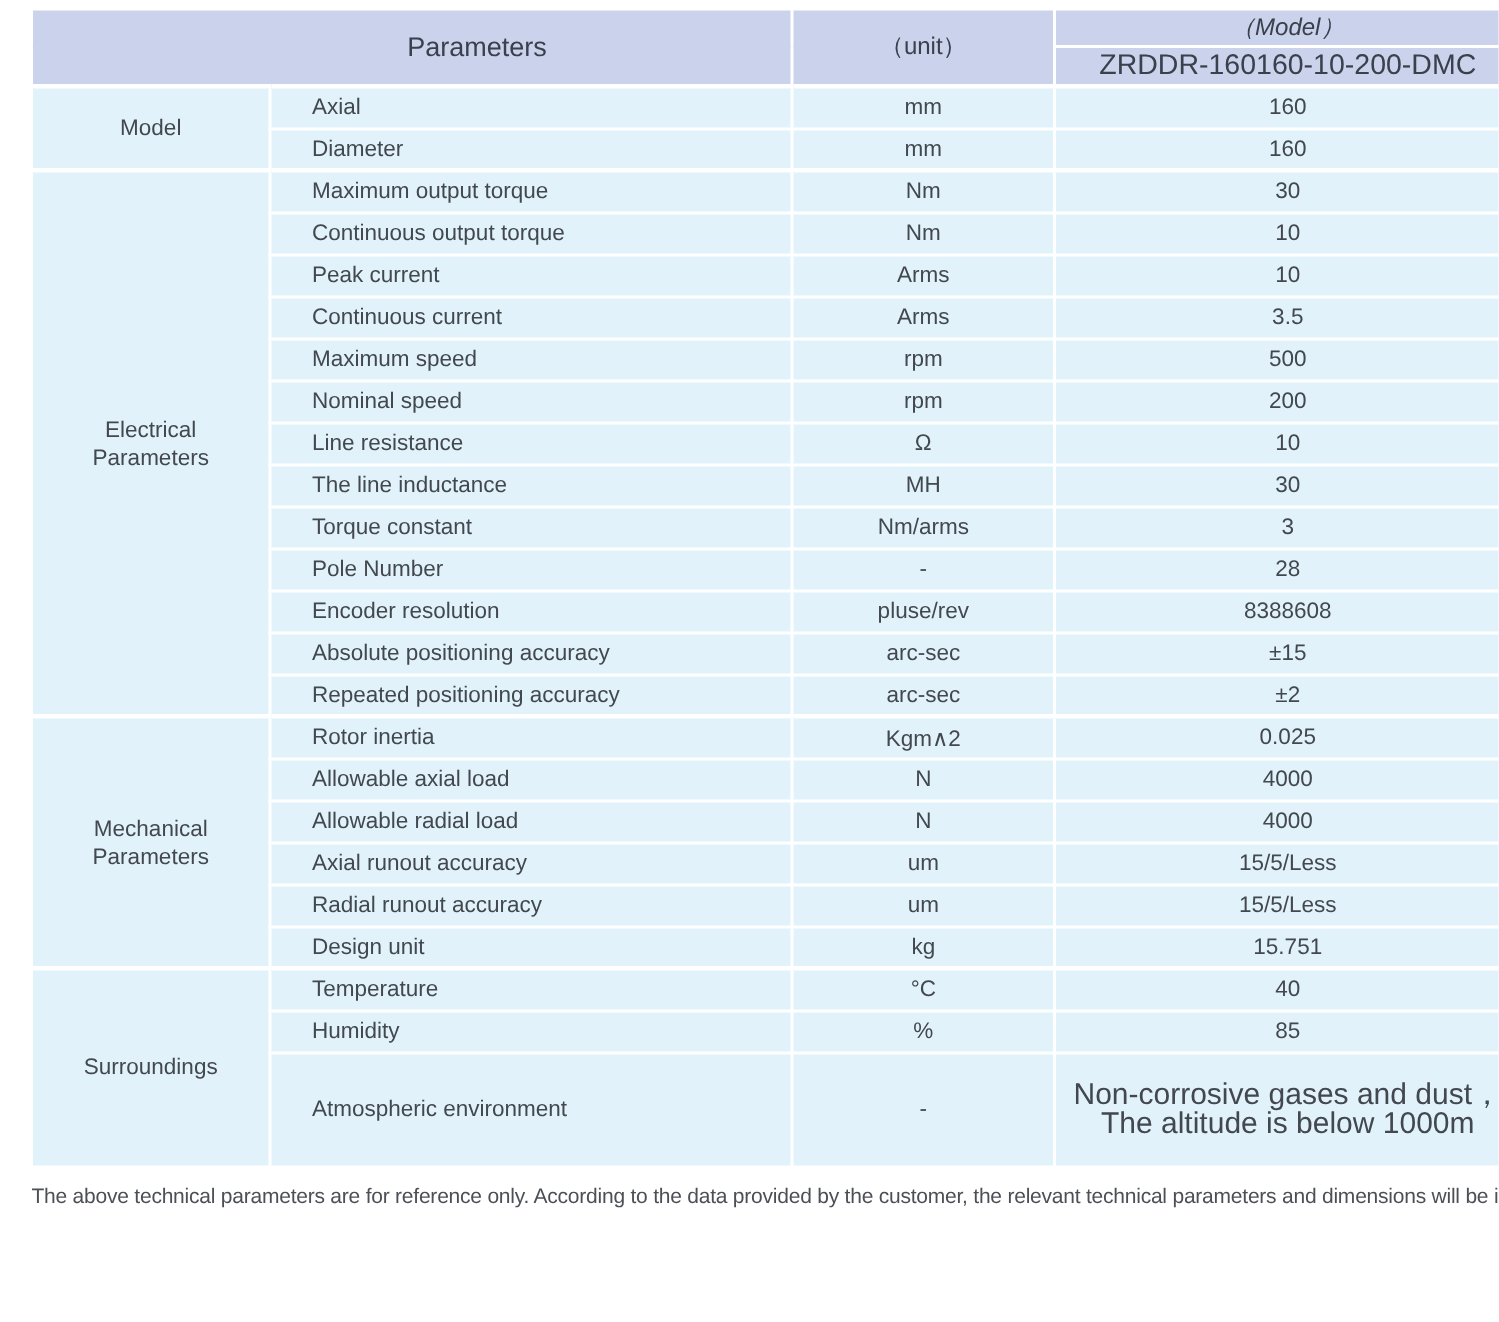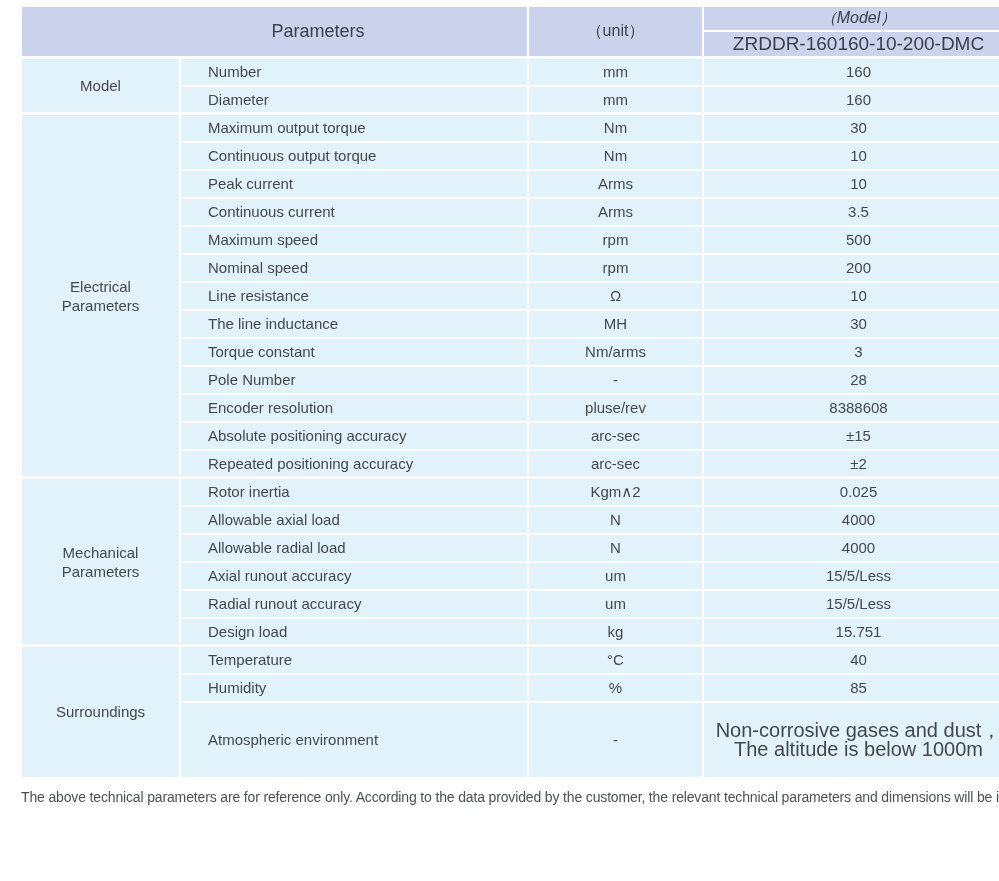--- a/index.html
+++ b/index.html
@@ -90,21 +90,21 @@
         <th class="h-unit" rowspan="2">（unit）</th>
         <th class="h-model">（Model）</th>
       </tr>
       <tr>
         <th class="h-model-value">ZRDDR-160160-10-200-DMC</th>
       </tr>
     </thead>
     <tbody>
         <tr class="section-start">
           <td class="group-cell" rowspan="2">Model</td>
-          <td class="parameter-cell">Number</td>
+          <td class="parameter-cell">Axial</td>
           <td class="unit-cell">mm</td>
           <td class="value-cell">160</td>
         </tr>
         <tr>
           <td class="parameter-cell">Diameter</td>
           <td class="unit-cell">mm</td>
           <td class="value-cell">160</td>
         </tr>
         <tr class="section-start">
           <td class="group-cell" rowspan="13">Electrical Parameters</td>
@@ -192,21 +192,21 @@
           <td class="parameter-cell">Axial runout accuracy</td>
           <td class="unit-cell">um</td>
           <td class="value-cell">15/5/Less</td>
         </tr>
         <tr>
           <td class="parameter-cell">Radial runout accuracy</td>
           <td class="unit-cell">um</td>
           <td class="value-cell">15/5/Less</td>
         </tr>
         <tr>
-          <td class="parameter-cell">Design load</td>
+          <td class="parameter-cell">Design unit</td>
           <td class="unit-cell">kg</td>
           <td class="value-cell">15.751</td>
         </tr>
         <tr class="section-start">
           <td class="group-cell" rowspan="3">Surroundings</td>
           <td class="parameter-cell">Temperature</td>
           <td class="unit-cell">°C</td>
           <td class="value-cell">40</td>
         </tr>
         <tr>

